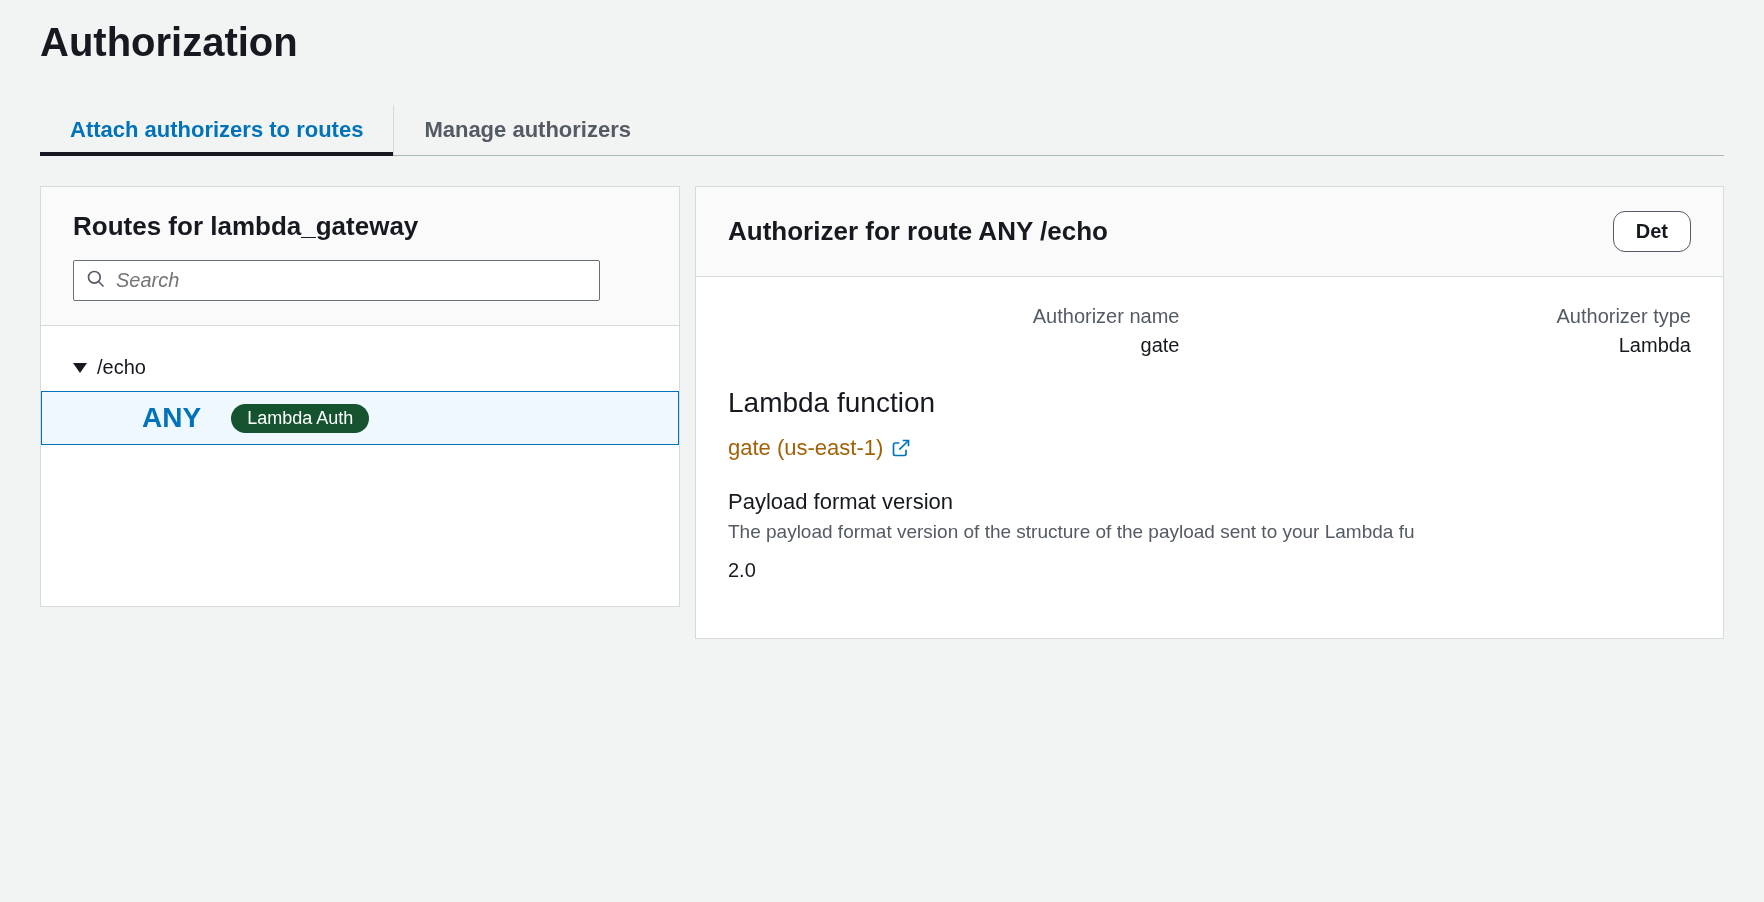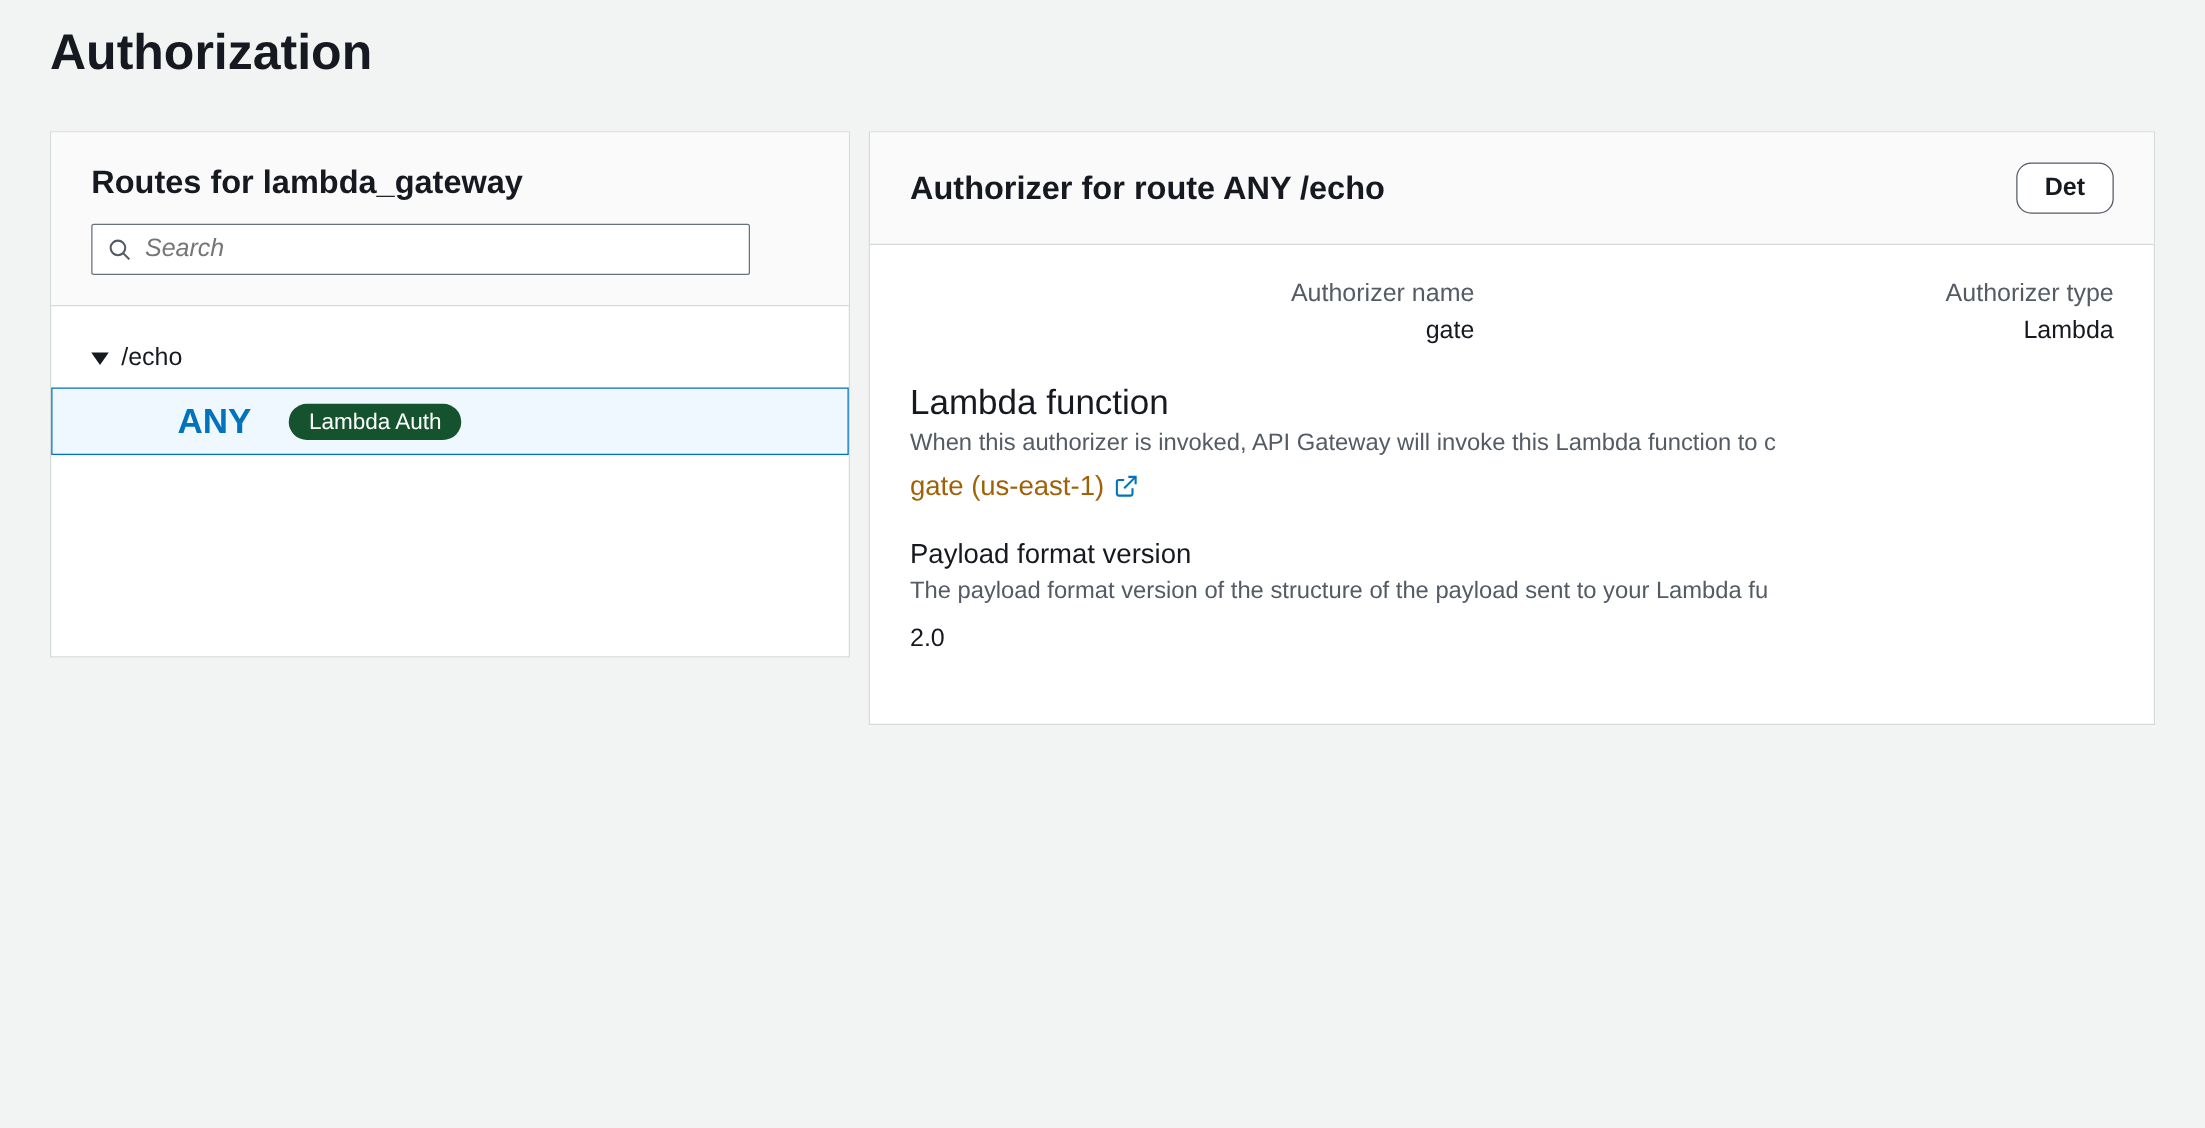--- a/index.html
+++ b/index.html
@@ -81,21 +81,20 @@
     .panel-title {
       font-size: 26px;
       font-weight: 700;
       color: #16191f;
     }
     .search-wrap {
       margin-top: 18px;
     }
     .search-field {
       display: flex;
-      align-items: center;
       border: 1px solid #687078;
       background: #fff;
       padding: 8px 12px;
       border-radius: 2px;
       width: 527px;
     }
     .search-icon-svg {
       width: 20px;
       height: 20px;
       stroke: #545b64;
@@ -214,20 +213,24 @@
     .section {
       margin-bottom: 28px;
     }
   </style>
 </head>
 <body>
 
 <div class="page">
   <h1 class="page-title">Authorization</h1>
 
+  <div class="tabs">
+    <div class="tab active">Attach authorizers to routes</div>
+    <div class="tab">Manage authorizers</div>
+  </div>
 
   <div class="columns">
 
     <div class="panel panel-left">
       <div class="panel-header">
         <div class="panel-title">Routes for lambda_gateway</div>
         <div class="search-wrap">
           <div class="search-field">
             <svg class="search-icon-svg" viewBox="0 0 24 24" fill="none" stroke-width="2">
               <circle cx="10" cy="10" r="7"></circle>
@@ -261,21 +264,20 @@
             <div class="field-value">gate</div>
           </div>
           <div class="field">
             <div class="field-label">Authorizer type</div>
             <div class="field-value">Lambda</div>
           </div>
         </div>
 
         <div class="section">
           <div class="field-label" style="color:#16191f; font-size:28px;">Lambda function</div>
-          <div class="field-desc">When this authorizer is invoked, API Gateway will invoke this Lambda function to c</div>
           <a class="link">
             <span>gate (us-east-1)</span>
             <svg class="ext-icon-svg" viewBox="0 0 24 24" fill="none" stroke-width="2">
               <path d="M14 3h7v7"></path>
               <path d="M10 14L21 3"></path>
               <path d="M18 14v5a2 2 0 0 1-2 2H5a2 2 0 0 1-2-2V8a2 2 0 0 1 2-2h5"></path>
             </svg>
           </a>
         </div>
 

